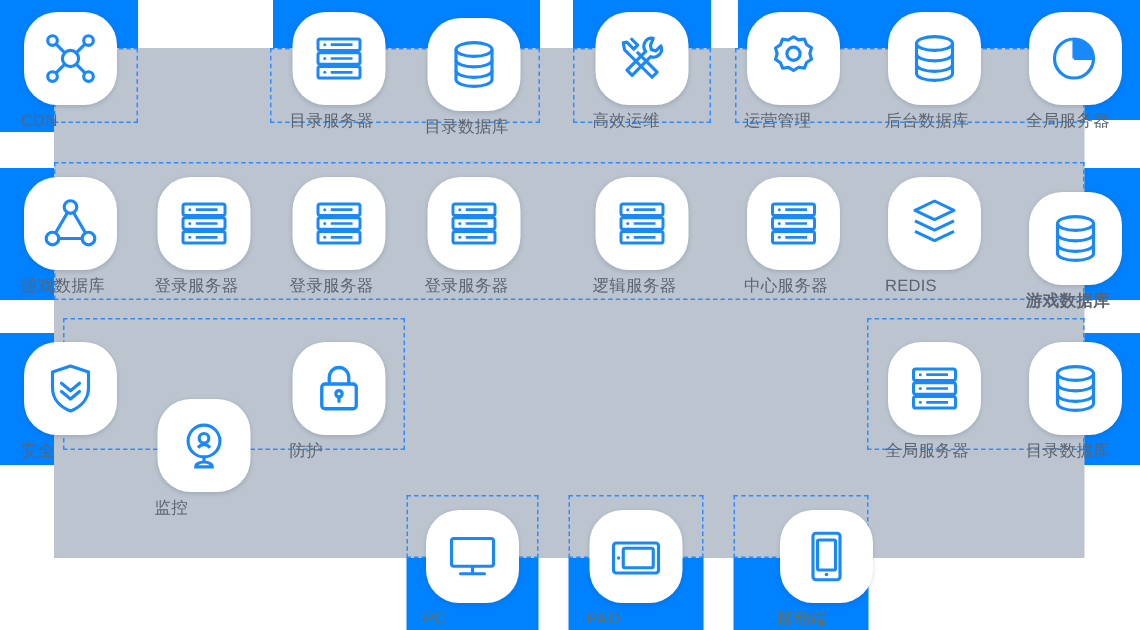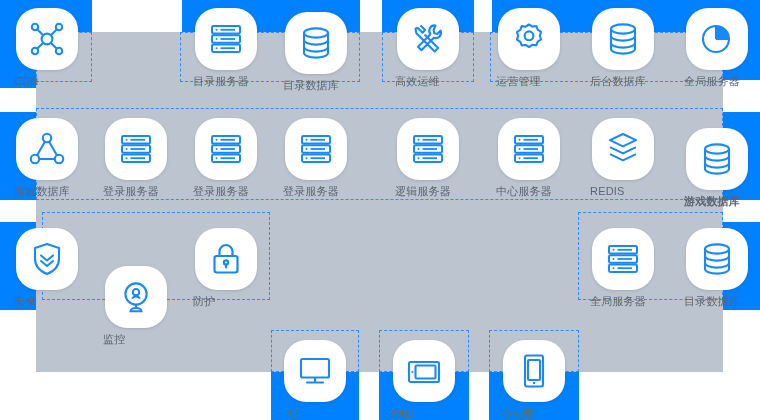--- a/index.html
+++ b/index.html
@@ -346,21 +346,21 @@
       <div class="node" style="left: 391px; top: 340px;">
         <div class="tile">
           <svg width="40" height="40" viewBox="0 0 40 40" fill="none" stroke="#1989fa" stroke-width="2.1" stroke-linejoin="round">
       <rect x="5" y="11" width="30" height="20" rx="1.8"></rect>
       <rect x="11.5" y="14.5" width="20" height="13" rx="1.2"></rect>
       <circle cx="8.4" cy="21" r="1.1" fill="#1989fa" stroke="none"></circle>
     </svg>
         </div>
         <div class="node-label on-blue">PAD</div>
       </div>
-      <div class="node" style="left: 501px; top: 340px;">
+      <div class="node" style="left: 518px; top: 340px;">
         <div class="tile">
           <svg width="40" height="40" viewBox="0 0 40 40" fill="none" stroke="#1989fa" stroke-width="2.1" stroke-linejoin="round">
       <rect x="11" y="4.5" width="18" height="31" rx="2"></rect>
       <rect x="14" y="9" width="12" height="20" rx="1"></rect>
       <circle cx="20" cy="32" r="1.2" fill="#1989fa" stroke="none"></circle>
     </svg>
         </div>
         <div class="node-label on-blue">移动端</div>
       </div>
     </div>

